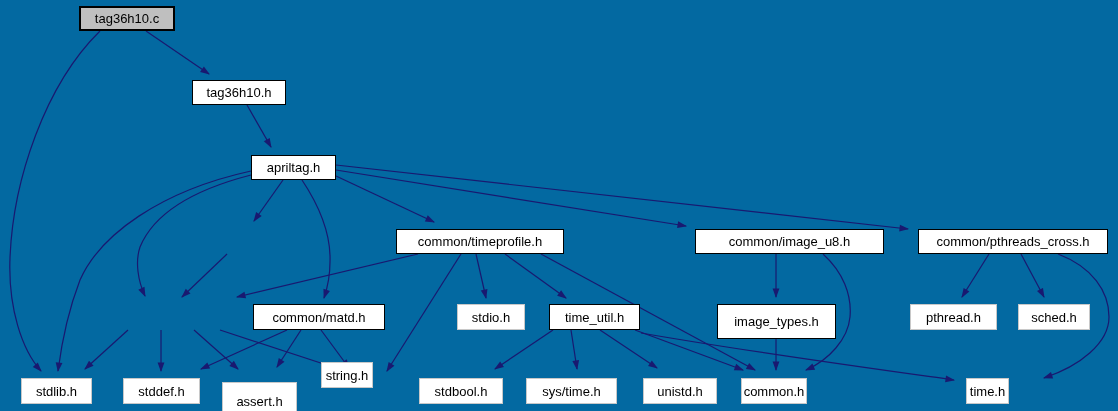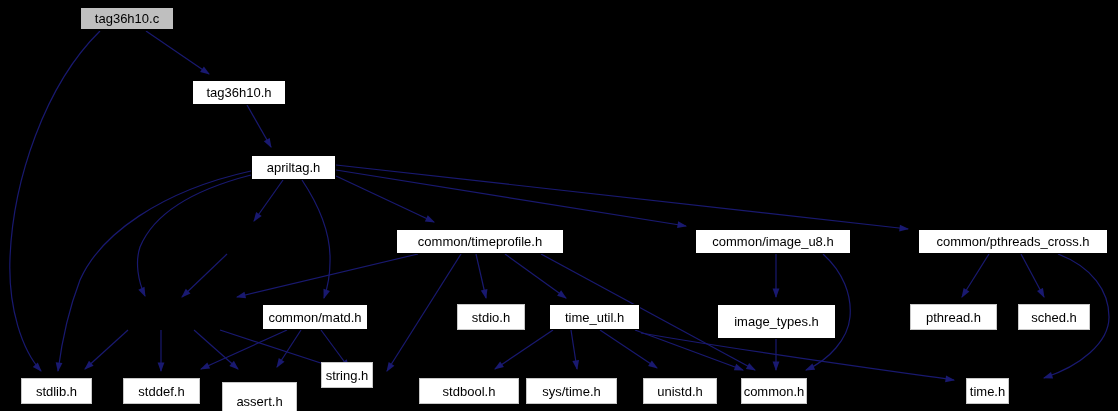--- a/index.html
+++ b/index.html
@@ -1,20 +1,20 @@
 <!DOCTYPE html>
 <html><head>
 <meta charset="utf-8">
 <style>
   html,body{margin:0;padding:0;background:#ffffff;}
   .canvas{
     position:relative;
     width:1118px;
     height:411px;
-    background:#000000;
+    background:#0369a1;
     font-family:"Liberation Sans",sans-serif;
     overflow:hidden;
   }
   .edge-layer{position:absolute;left:0;top:0;width:1118px;height:411px;}
   .edge{fill:none;stroke:#191970;stroke-width:1.2px;}
   .node{
     position:absolute;
     box-sizing:border-box;
     display:flex;
     align-items:center;
@@ -74,31 +74,31 @@
     <path class="edge" d="M776,331 L776,370" marker-end="url(#arrow)"></path>
     <path class="edge" d="M989,254 L962,297" marker-end="url(#arrow)"></path>
     <path class="edge" d="M1021,254 L1044,297" marker-end="url(#arrow)"></path>
     <path class="edge" d="M1058,254 C1092,267 1109,291 1109,317 C1109,343 1080,366 1044,378" marker-end="url(#arrow)"></path>
   </svg>
 
   <div class="node root" style="left:79px;top:6px;width:96px;height:25px">tag36h10.c</div>
   <div class="node" style="left:192px;top:80px;width:94px;height:25px">tag36h10.h</div>
   <div class="node" style="left:251px;top:155px;width:85px;height:25px">apriltag.h</div>
   <div class="node" style="left:396px;top:229px;width:168px;height:25px">common/timeprofile.h</div>
-  <div class="node" style="left:695px;top:229px;width:156px;height:25px">common/image_u8.h</div>
+  <div class="node" style="left:695px;top:229px;width:189px;height:25px">common/image_u8.h</div>
   <div class="node" style="left:918px;top:229px;width:190px;height:25px">common/pthreads_cross.h</div>
-  <div class="node" style="left:262px;top:304px;width:106px;height:26px">common/matd.h</div>
+  <div class="node" style="left:253px;top:304px;width:132px;height:26px">common/matd.h</div>
   <div class="node ext" style="left:457px;top:304px;width:68px;height:26px">stdio.h</div>
   <div class="node" style="left:549px;top:304px;width:91px;height:26px">time_util.h</div>
   <div class="node" style="left:717px;top:304px;width:119px;height:35px">image_types.h</div>
   <div class="node ext" style="left:910px;top:304px;width:87px;height:26px">pthread.h</div>
   <div class="node ext" style="left:1018px;top:304px;width:72px;height:26px">sched.h</div>
   <div class="node ext" style="left:21px;top:378px;width:71px;height:26px">stdlib.h</div>
   <div class="node ext" style="left:123px;top:378px;width:77px;height:26px">stddef.h</div>
   <div class="node ext" style="left:222px;top:382px;width:75px;height:38px">assert.h</div>
   <div class="node ext" style="left:321px;top:362px;width:52px;height:26px">string.h</div>
-  <div class="node ext" style="left:419px;top:378px;width:100px;height:26px">stdbool.h</div>
+  <div class="node ext" style="left:419px;top:378px;width:84px;height:26px">stdbool.h</div>
   <div class="node ext" style="left:526px;top:378px;width:91px;height:26px">sys/time.h</div>
   <div class="node ext" style="left:643px;top:378px;width:74px;height:26px">unistd.h</div>
   <div class="node ext" style="left:741px;top:378px;width:66px;height:26px">common.h</div>
   <div class="node ext" style="left:966px;top:378px;width:43px;height:26px">time.h</div>
 
 </div>
 
 </body></html>

